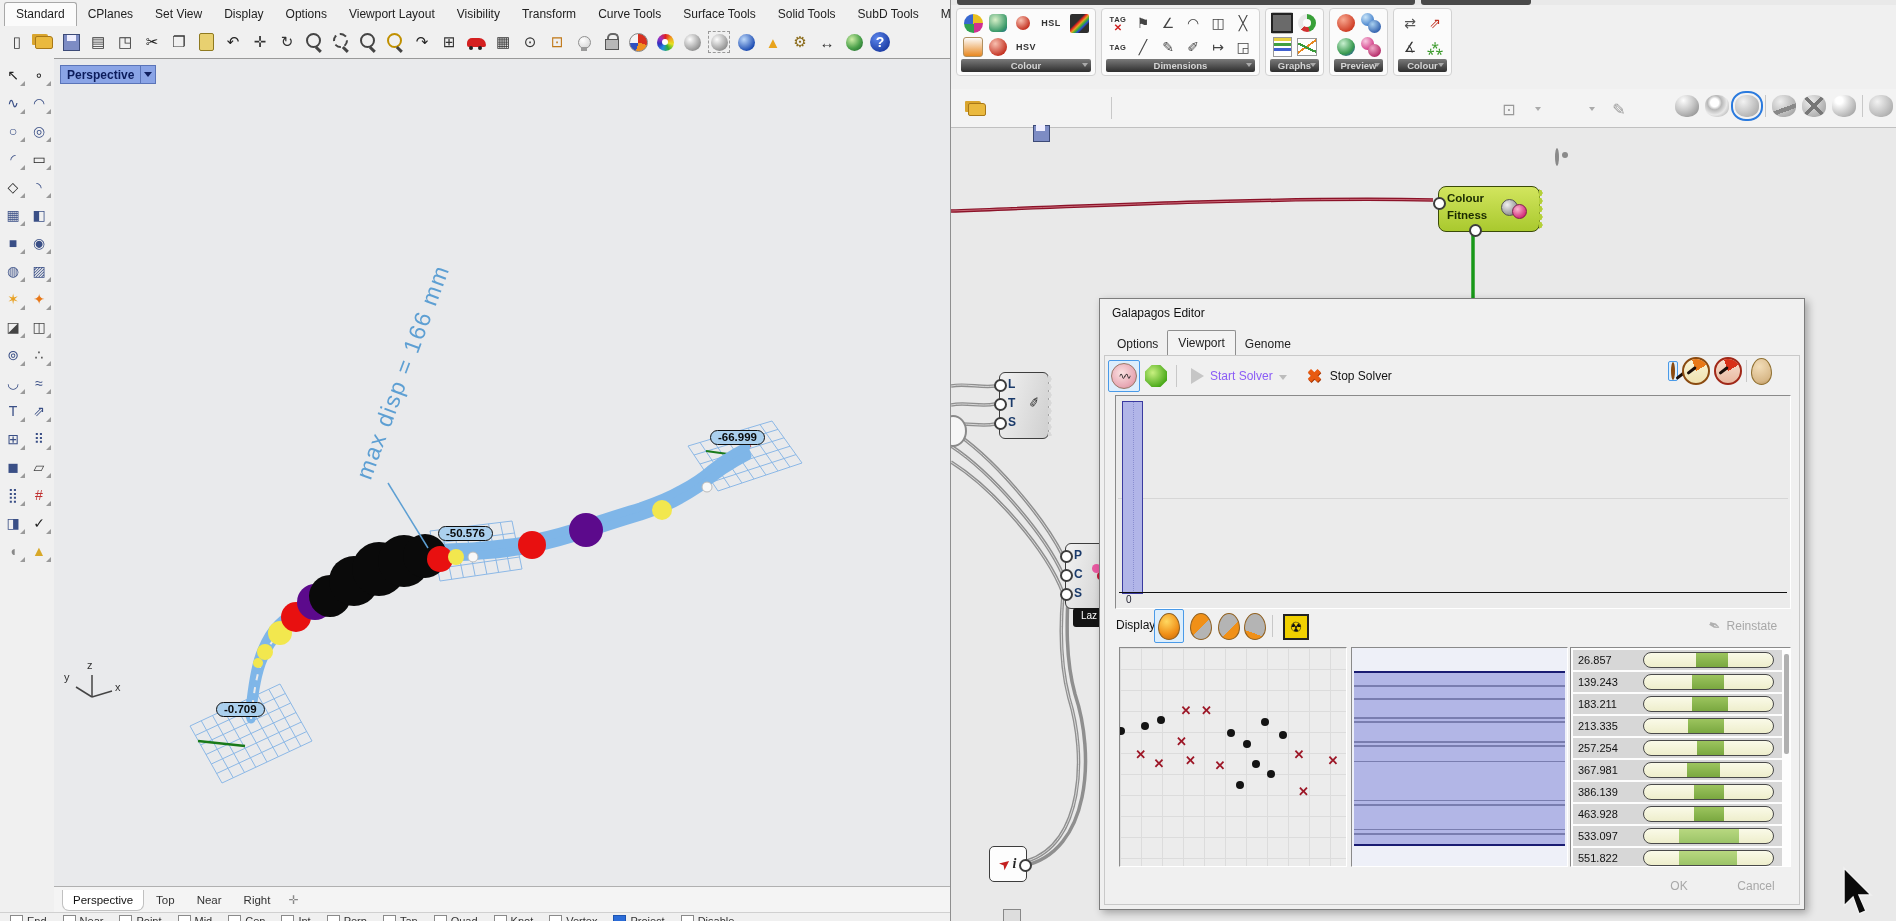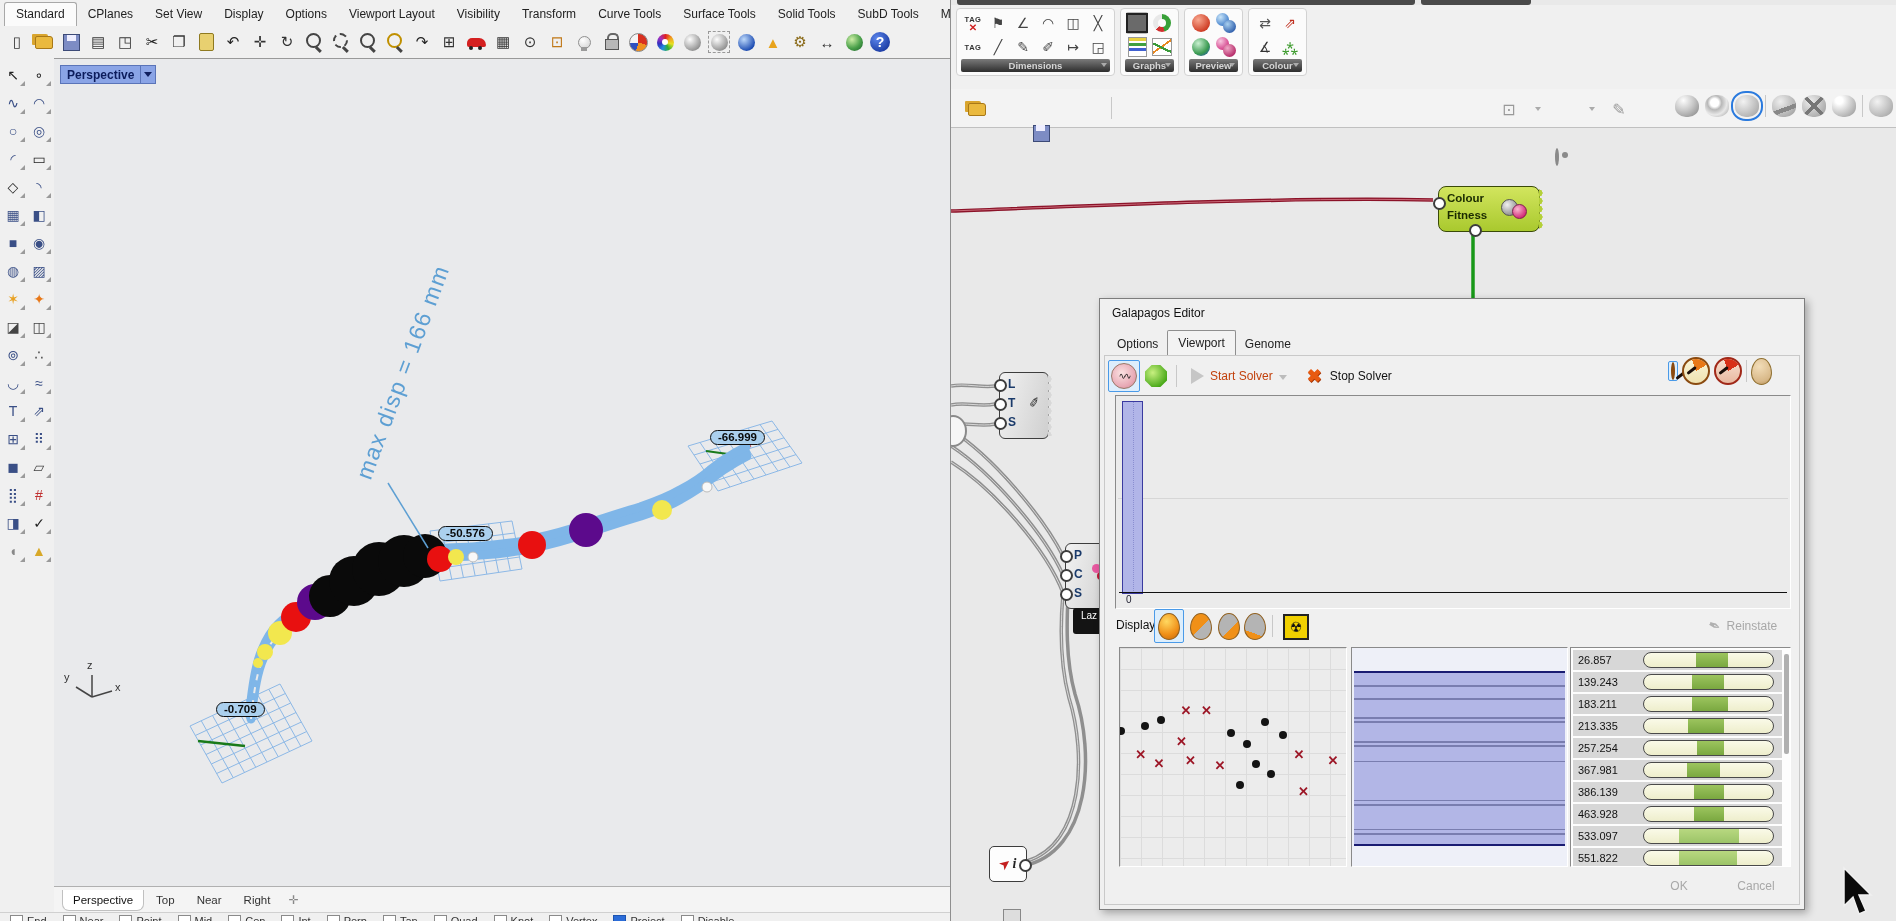--- a/index.html
+++ b/index.html
@@ -160,21 +160,21 @@
   #gal-icon{position:absolute;right:12px;top:12px;width:26px;height:20px;}
   #gal-icon::before{content:"";position:absolute;left:0;top:0;width:15px;height:15px;border-radius:50%;
         background:radial-gradient(circle at 35% 32%,#f0f0f0,#8a8a8a 80%);border:1px solid #555;}
   #gal-icon::after{content:"";position:absolute;right:0;bottom:0;width:13px;height:13px;border-radius:50%;
         background:radial-gradient(circle at 35% 32%,#f8b8d0,#d02070 80%);border:1px solid #802050;}
   #comp-lts{left:48px;top:372px;width:48px;height:65px;}
   #comp-pcs{left:114px;top:543px;width:44px;height:64px;}
   .comp-icon-pen{position:absolute;right:8px;top:22px;font-size:13px;color:#222;transform:rotate(-10deg);}
   #pcs-dots::before{content:"";position:absolute;right:9px;top:20px;width:9px;height:9px;border-radius:50%;background:#e858a0;}
   #pcs-dots::after{content:"";position:absolute;right:5px;top:28px;width:8px;height:8px;border-radius:50%;background:#c01838;}
-  #laz-tag{position:absolute;left:122px;top:608px;width:32px;height:26px;background:#141414;color:#fff;
+  #laz-tag{position:absolute;left:122px;top:608px;width:32px;height:19px;background:#141414;color:#fff;
         font-size:10px;text-align:center;line-height:15px;border-radius:3px;z-index:2;}
   #comp-info{left:38px;top:846px;width:36px;height:34px;z-index:2;position:absolute;background:#fdfdfd;
         border:1.5px solid #3d3d3d;border-radius:5px;display:flex;align-items:center;justify-content:center;gap:3px;}
   #comp-info .ra{color:#c42020;font-size:12px;transform:rotate(-38deg);font-weight:bold;}
   #comp-info .il{font-family:"Liberation Serif",serif;font-style:italic;font-weight:bold;font-size:14px;color:#222;}
   #edge-oval{position:absolute;left:-12px;top:415px;width:24px;height:28px;border-radius:50%;
         border:2px solid #8a8a8a;background:#f6f6f6;z-index:2;}
   #cut-icon{position:absolute;left:52px;top:909px;width:16px;height:12px;border:1px solid #888;background:#ddd;z-index:2;}
 
   
@@ -187,21 +187,21 @@
   #dlg-page{left:4px;top:56px;width:694px;height:548px;border:1px solid #c9c9c9;background:#f0f0f0;}
   #dlg-toolbar{left:8px;top:60px;width:688px;height:34px;display:flex;align-items:center;}
   .tbtn{width:30px;height:30px;display:flex;align-items:center;justify-content:center;flex:none;border:1px solid transparent;border-radius:2px;}
   .tbtn.sel{border-color:#4a9ae8;background:#ddeefc;}
   .bio{width:24px;height:24px;border-radius:50%;background:radial-gradient(circle at 40% 38%,#fae2e2,#e8a8b4 65%,#c88090);
        border:1px solid #997766;display:flex;align-items:center;justify-content:center;}
   .bio span{font-size:9px;color:#111;letter-spacing:-2px;}
   .gem{width:22px;height:22px;background:radial-gradient(circle at 35% 35%,#c8f080,#48a818 75%);
        clip-path:polygon(30% 0,70% 0,100% 30%,100% 70%,70% 100%,30% 100%,0 70%,0 30%);}
   .play{width:0;height:0;border-left:13px solid #c6c6c6;border-top:8px solid transparent;border-bottom:8px solid transparent;margin:0 6px 0 10px;}
-  #start-label{font-size:12px;color:#c2410c;margin-right:6px;}
+  #start-label{font-size:12px;color:#8b5cf6;margin-right:6px;}
   .ddgray{border:4px solid transparent;border-top:5px solid #bcbcbc;margin:6px 14px 0 0;}
   #stop-x{font-size:18px;font-weight:bold;color:#e85a10;text-shadow:0.5px 0.5px 0 #a03000;margin:0 8px 0 6px;}
   #stop-label{font-size:12px;color:#111;}
   #dlg-gauges{position:absolute;left:568px;top:58px;display:flex;align-items:center;gap:4px;}
   .gauge{width:24px;height:24px;border-radius:50%;position:relative;border:2px solid #8a4a10;
          background:linear-gradient(#faf4d8,#efe2b0);}
   .gauge::before{content:"";position:absolute;inset:0;border-radius:50%;background:conic-gradient(from -20deg,var(--gc) 0 22%,transparent 22%);}
   .gauge::after{content:"";position:absolute;width:11px;height:2.5px;background:#1a0e0a;top:10px;left:2px;transform:rotate(-38deg);border-radius:2px;}
   .gsel{border:1px solid #4a9ae8;background:#ddeefc;border-radius:2px;padding:2px;}
   .g3{border-color:#a02818;background:linear-gradient(#f8e0d0,#e8b8a0);}
@@ -518,20 +518,39 @@
 </div>
 
 <div id="gh" class="abs">
   <div class="ghtabcap" style="left:6px;width:458px;"></div>
   <div class="ghtabcap" style="left:470px;width:110px;"></div>
 
   <div id="gh-toolbar" class="abs">
     <div id="gh-groups">
         <div class="gh-group">
           <div class="gh-row">
+            <span class="gicon gi-pie"></span>
+            <span class="gicon gi-ball gi-green"></span>
+            <span class="gicon gi-ball gi-red sm"></span>
+            <span class="gicon gi-txtbtn">
+              <span class="gtxt">HSL</span>
+            </span>
+            <span class="gicon gi-swatch"></span>
+          </div>
+          <div class="gh-row">
+            <span class="gicon gi-sq"></span>
+            <span class="gicon gi-ball gi-red"></span>
+            <span class="gicon gi-txtbtn">
+              <span class="gtxt">HSV</span>
+            </span>
+          </div>
+          <div class="gh-label">Colour</div>
+        </div>
+        <div class="gh-group">
+          <div class="gh-row">
             <span class="gicon gi-tagchip">
               <span class="gtxt">TAG</span>
               <span class="gx">✕</span>
             </span>
             <span class="gicon ">⚑</span>
             <span class="gicon ">∠</span>
             <span class="gicon ">◠</span>
             <span class="gicon ">◫</span>
             <span class="gicon ">╳</span>
           </div>

